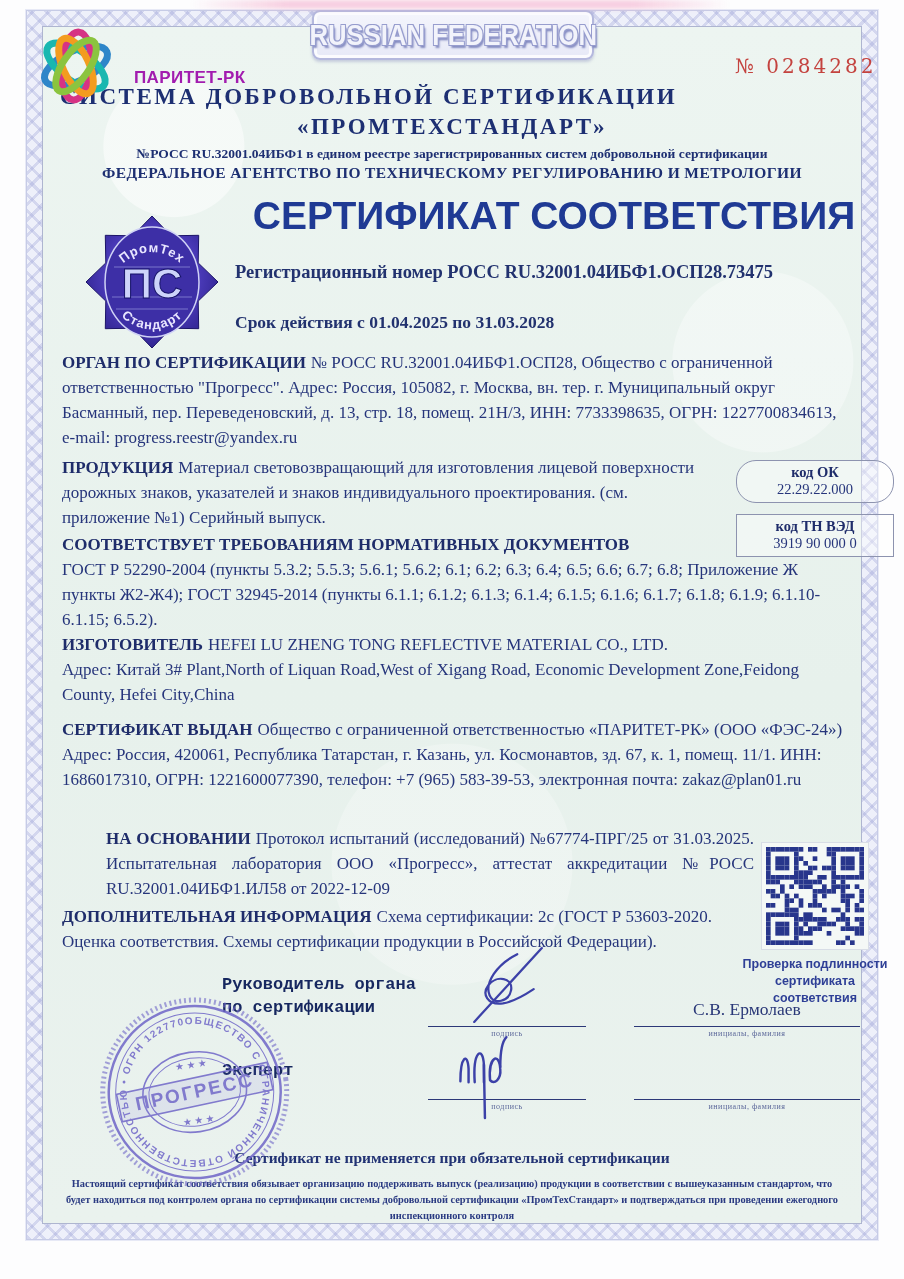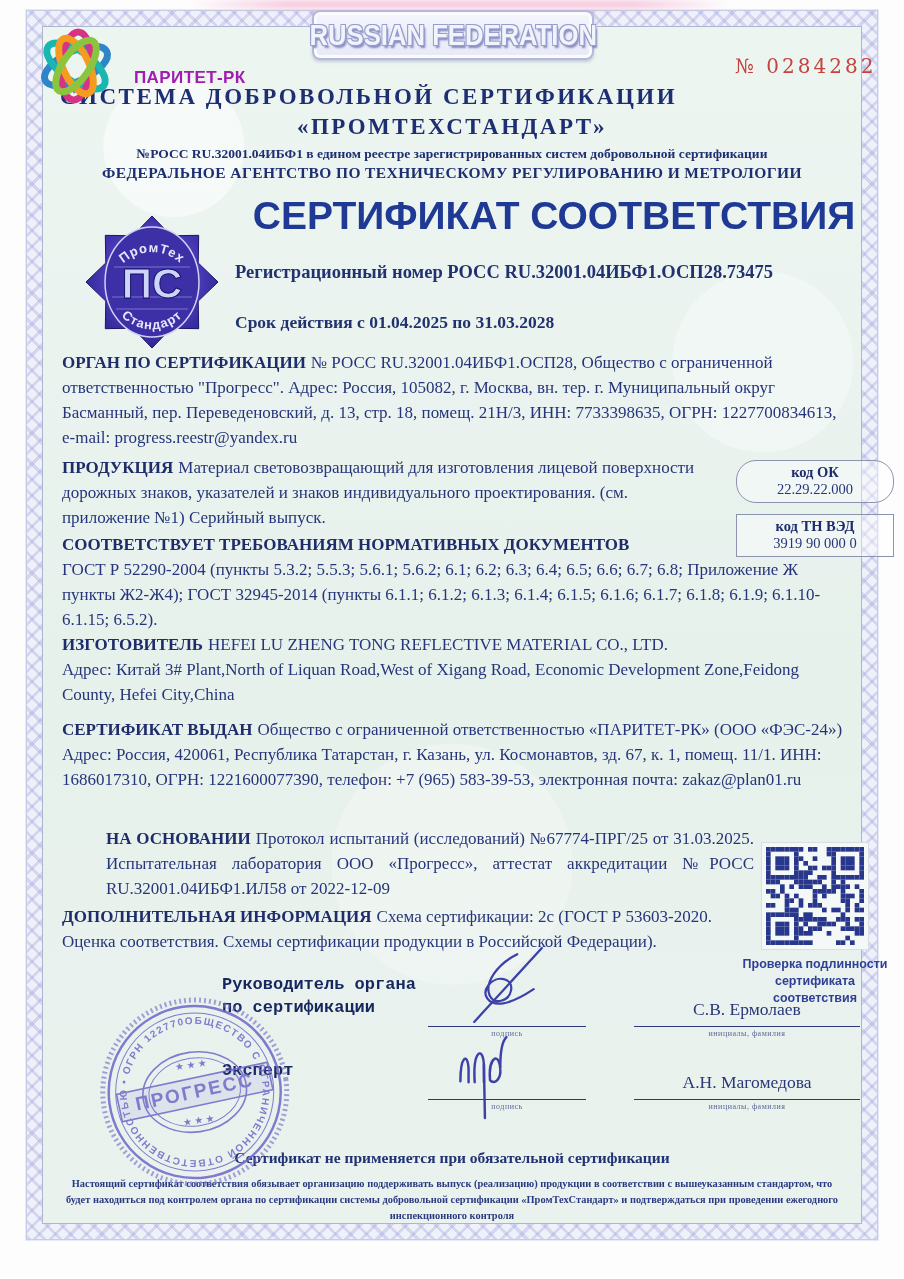--- a/index.html
+++ b/index.html
@@ -465,21 +465,20 @@
   <div class="sig-line l-n1"></div>
   <div class="sig-line l-s2"></div>
   <div class="sig-line l-n2"></div>
 
   <div class="sig-caption c-s1">подпись</div>
   <div class="sig-caption c-n1">инициалы, фамилия</div>
   <div class="sig-caption c-s2">подпись</div>
   <div class="sig-caption c-n2">инициалы, фамилия</div>
 
   <div class="sig-name n-1">С.В. Ермолаев</div>
-  <div class="sig-name n-2">А.Н. Магомедова</div>
 
   <div class="stamp">
     <svg width="250" height="200" viewBox="0 0 250 200">
       <defs>
         <path id="ringPath" d="M 125,32 A 68,68 0 1 1 124.9,32" fill="none"></path>
       </defs>
       <g stroke="#6f66c8" fill="none">
         <circle cx="125" cy="100" r="92" stroke-width="5" stroke-dasharray="2,3" opacity=".7"></circle>
         <circle cx="125" cy="100" r="86" stroke-width="2.5"></circle>
         <circle cx="125" cy="100" r="79" stroke-width="1"></circle>

